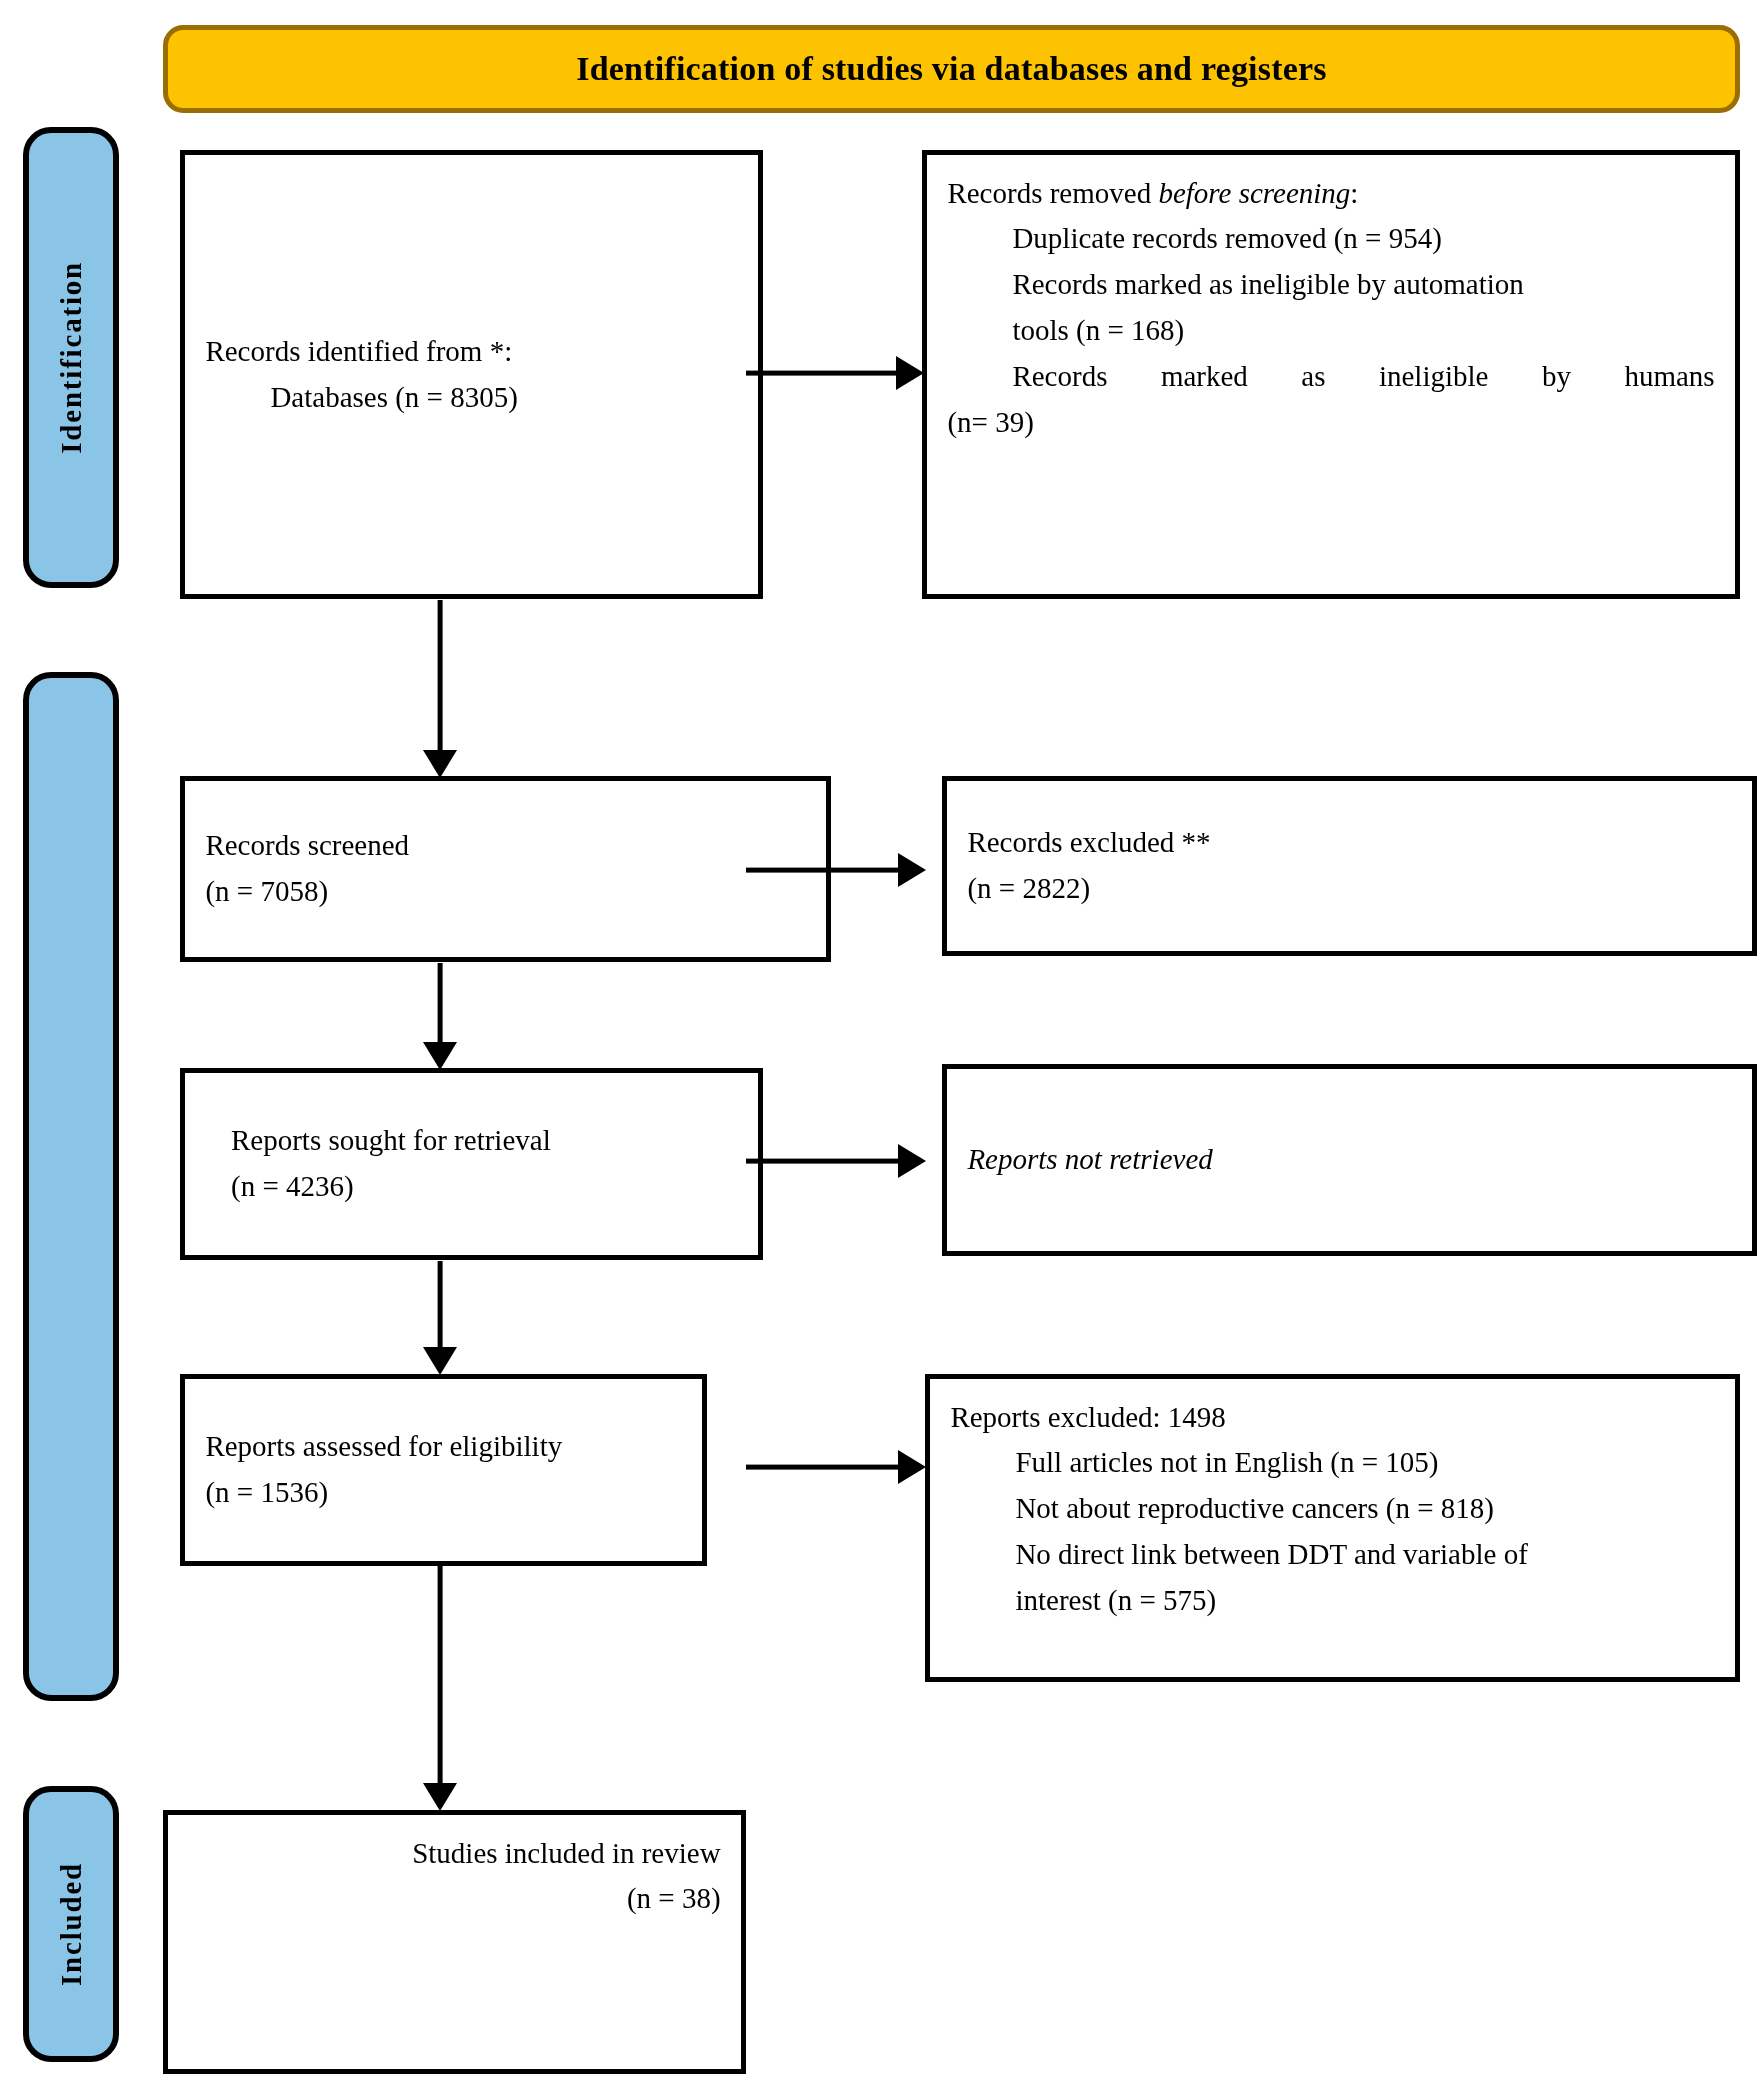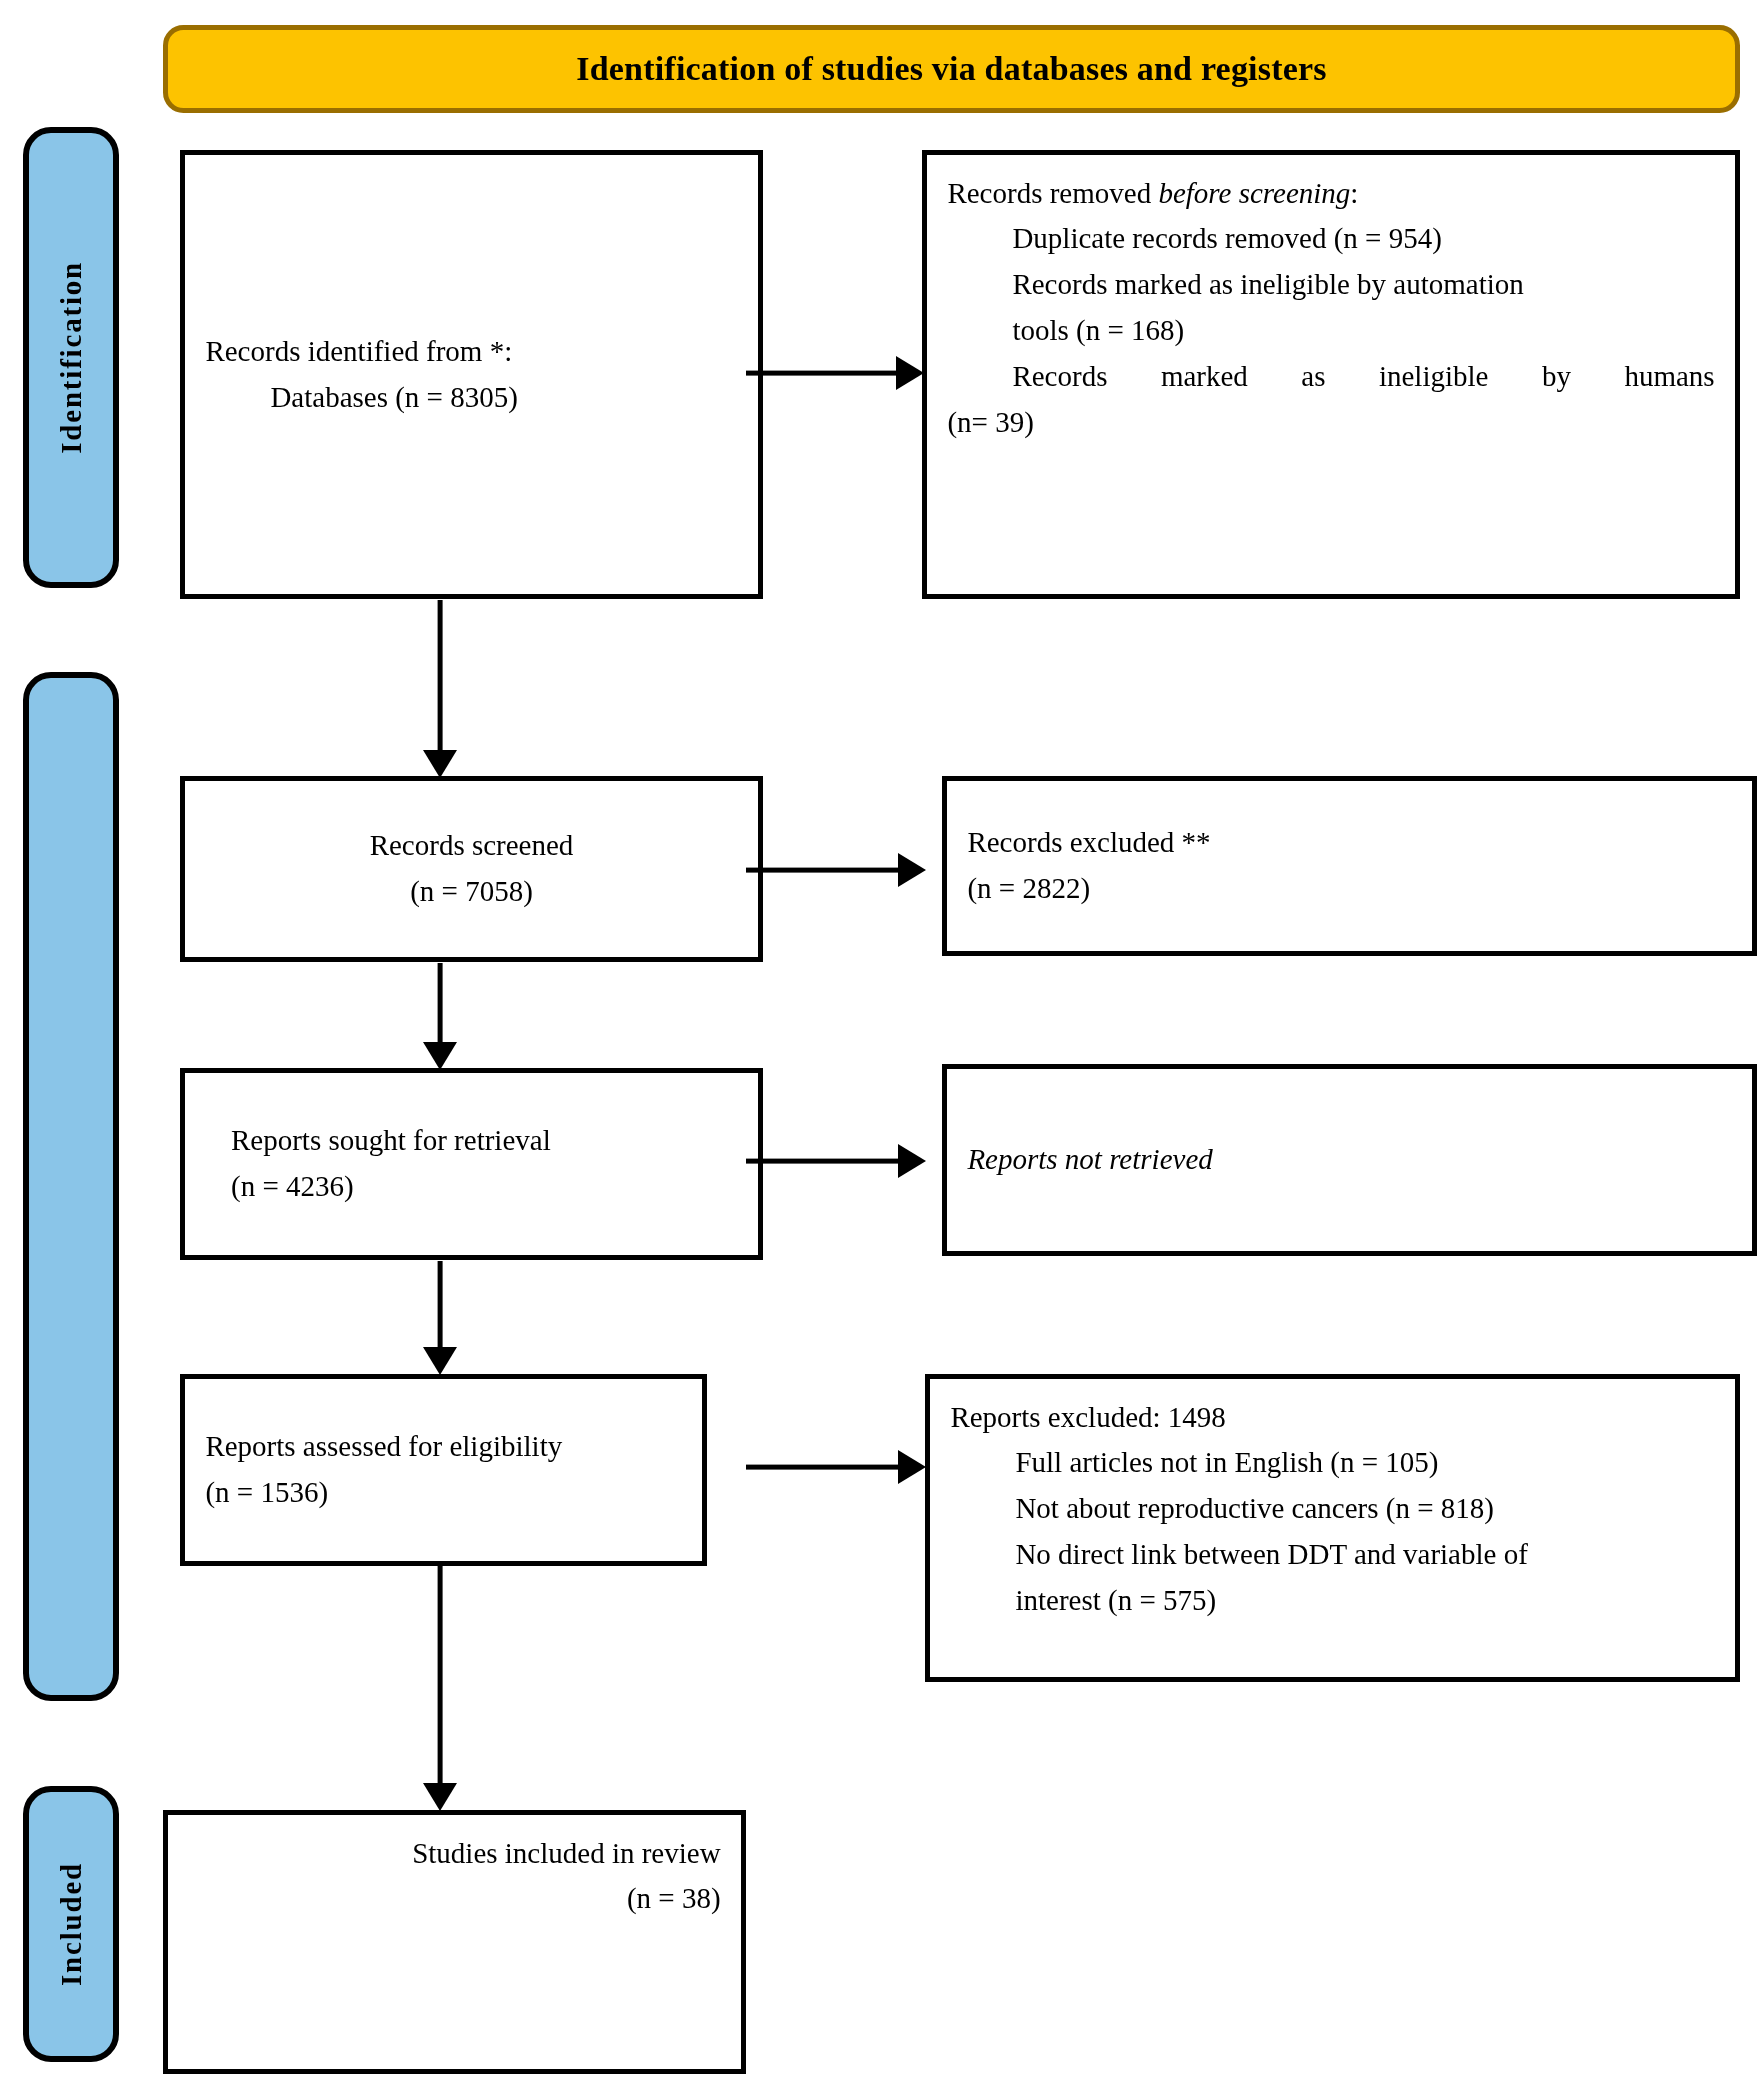--- a/index.html
+++ b/index.html
@@ -97,21 +97,21 @@
   .box.topalign {
     display: flex;
     flex-direction: column;
     justify-content: flex-start;
   }
   em.ital { font-style: italic; }
 
   
   #box-identified  { left: 163px;  top: 150px;  width: 583px;  height: 449px; }
   #box-removed     { left: 922px; top: 150px;  width: 818px; height: 449px; }
-  #box-screened    { left: 163px;  top: 776px; width: 583px;  height: 186px; align-items: center; }
+  #box-screened    { left: 163px;  top: 776px; width: 651px;  height: 186px; }
   #box-excluded    { left: 925px; top: 776px; width: 815px; height: 180px; }
   #box-sought      { left: 163px;  top: 1068px; width: 583px;  height: 192px; padding-left: 46px; }
   #box-notretr     { left: 925px; top: 1064px; width: 815px; height: 192px; font-style: italic; }
   #box-assessed    { left: 163px;  top: 1374px; width: 527px;  height: 192px; }
   #box-repexcluded { left: 925px; top: 1374px; width: 815px; height: 308px; }
   #box-included    { left: 163px;  top: 1810px; width: 583px;  height: 264px; align-items: flex-end; }
 
   
   .arrow-v, .arrow-h {
     position: absolute;

